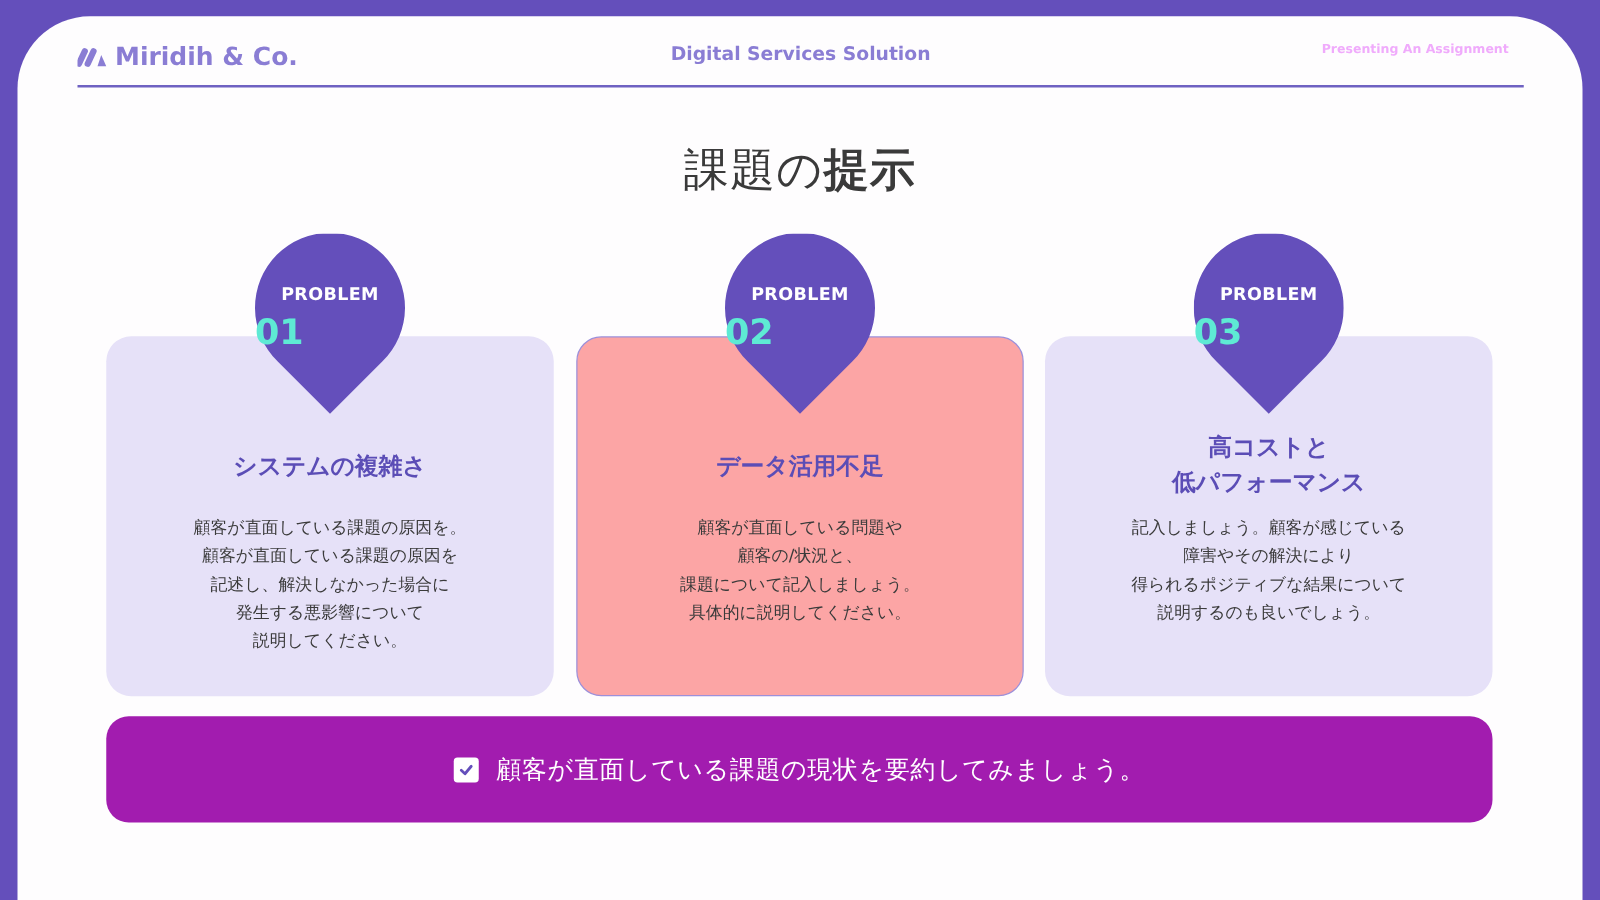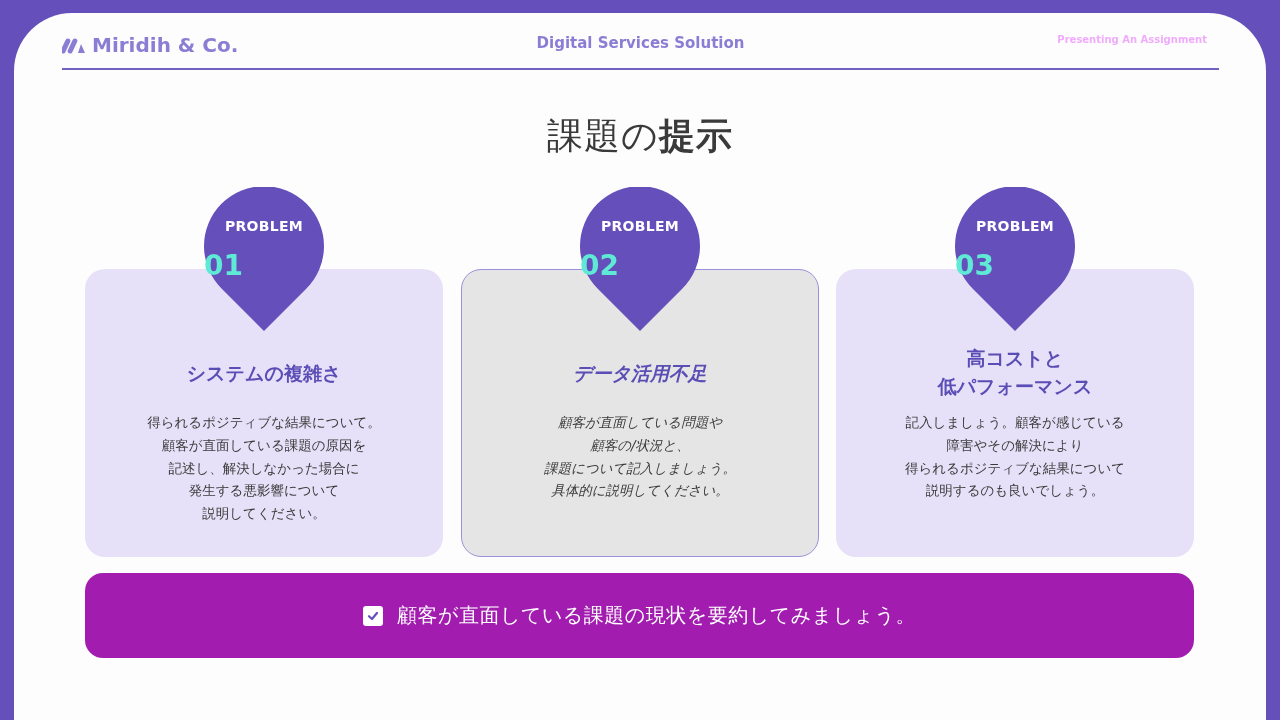--- a/index.html
+++ b/index.html
@@ -45,37 +45,37 @@
     letter-spacing: 1px;
   }
   .title .light { font-weight: normal; margin-top: 20px; }
   .title .bold { font-weight: bold; }
 
   .card {
     position: absolute; top: 269px; width: 358px; height: 288px;
     border-radius: 20px;
   }
   .card.filled { background: #E6E1F8; }
-  .card.outline { background: #e5e5e5; border: 1.5px solid #9C90DA; font-style: italic; }
+  .card.outline { background: #fca5a5; border: 1.5px solid #9C90DA; }
   .card-heading {
     position: absolute; left: 0; width: 100%;
     text-align: center; color: #5B4DB6; font-size: 19px; font-weight: bold;
     line-height: 28px;
   }
   .card-body {
     position: absolute; left: 0; width: 100%; top: 142px;
     text-align: center; color: #3B3B3B; font-size: 13.5px; line-height: 22.8px;
   }
 
   .pin {
     position: absolute; width: 120px; height: 146px;
   }
   .pin svg { position: absolute; left: 0; top: 0; }
   .pin-label {
-    position: absolute; left: 0; width: 100%; top: 31px;
+    position: absolute; left: 0; width: 100%; top: 41px;
     text-align: center; color: #FFFFFF; font-size: 14px; font-weight: bold;
     letter-spacing: 0.3px;
   }
   .pin-num {
     position: absolute; left: 0; width: 100%; top: 62px;
     text-align: left; color: #5eead4; font-size: 28px; font-weight: bold;
   }
 
   .summary {
     position: absolute; left: 85px; top: 573px; width: 1109px; height: 85px;
@@ -109,21 +109,21 @@
 
 <div class="title">
   <span class="light">課題の</span><span class="bold">提示</span>
 </div>
 
 <div class="card filled" style="left:85px;">
   <div class="card-heading" style="top:90px;">
     <div>システムの複雑さ</div>
   </div>
   <div class="card-body">
-    <div>得られるポジティブな結果について。</div>
+    <div>顧客が直面している課題の原因を。</div>
     <div>顧客が直面している課題の原因を</div>
     <div>記述し、解決しなかった場合に</div>
     <div>発生する悪影響について</div>
     <div>説明してください。</div>
   </div>
 </div>
 
 <div class="card outline" style="left:461px;">
   <div class="card-heading" style="top:89px;">
     <div>データ活用不足</div>

